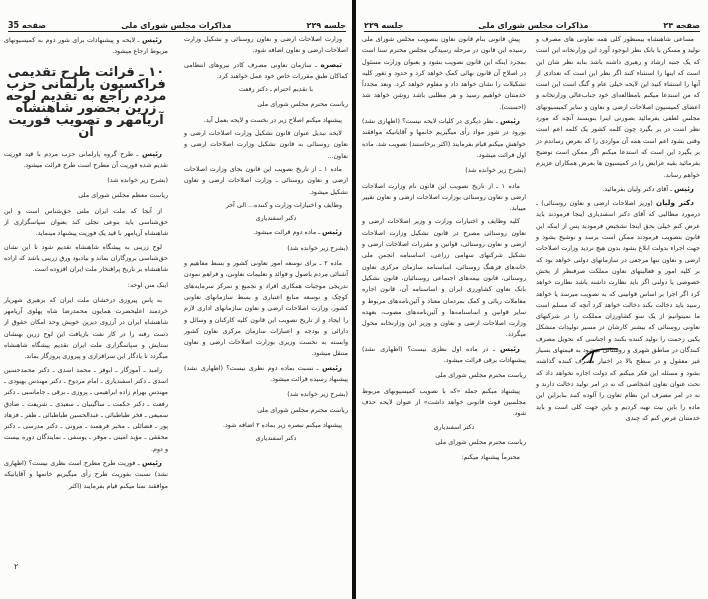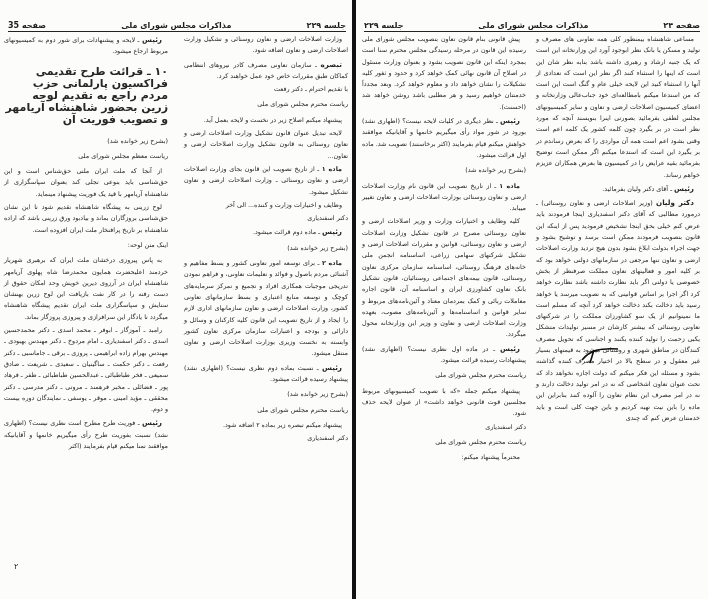--- a/index.html
+++ b/index.html
@@ -26,24 +26,24 @@
     direction:rtl;
     display:flex; justify-content:space-between; align-items:flex-end;
     font-size:8px; font-weight:bold; padding-bottom:1px;
   }
   .col {
     position:absolute; top:34px; width:164px; direction:rtl; text-align:justify;
     font-size:6.4px; line-height:11.3px; color:#262626;
   }
   .col p { margin:0 0 2px 0; text-indent:6px; }
   .col .center { text-align:right; text-indent:0; margin:4px 0; }
-  .col .heading { text-align:right; text-indent:0; font-weight:bold; font-size:11px; line-height:12px; margin:8px 0 10px; }
-  .col .sign { text-align:right; text-indent:0; padding-left:20px; }
+  .col .heading { text-align:center; text-indent:0; font-weight:bold; font-size:13px; line-height:12px; margin:8px 0 10px; }
+  .col .sign { text-align:center; text-indent:0; padding-left:20px; }
   .speaker { font-weight:bold; font-size:7.2px; }
-  .article { font-weight:bold; }
+  .article { font-weight:normal; }
   #lp-col-right { left:4px; }
   #lp-col-left { left:184px; }
   #rp-col-left { left:6px; }
   #rp-col-right { left:180px; }
   .page-number { position:absolute; bottom:28px; left:14px; font-size:8px; }
   .scribble {
     position:absolute; left:580px; top:346px; width:40px; height:18px;
   }
 </style>
 </head>
@@ -70,20 +70,21 @@
       <p><span class="article">ماده ۲</span><span> ـ برای توسعه امور تعاونی کشور و بسط مفاهیم و آشنائی مردم باصول و فوائد و تعلیمات تعاونی، و فراهم نمودن تدریجی موجبات همکاری افراد و تجمیع و تمرکز سرمایه‌های کوچک و توسعه منابع اعتباری و بسط سازمانهای تعاونی کشور، وزارت اصلاحات ارضی و تعاون سازمانهای اداری لازم را ایجاد و از تاریخ تصویب این قانون کلیه کارکنان و وسائل و دارائی و بودجه و اعتبارات سازمان مرکزی تعاون کشور وابسته به نخست وزیری بوزارت اصلاحات ارضی و تعاون منتقل میشود.</span></p>
       <p><span class="speaker">رئیس</span><span> ـ نسبت بماده دوم نظری نیست؟ (اظهاری نشد) پیشنهاد رسیده قرائت میشود.</span></p>
       <p class="center">(بشرح زیر خوانده شد)</p>
       <p class="center">ریاست محترم مجلس شورای ملی</p>
       <p><span>پیشنهاد میکنم تبصره زیر بماده ۲ اضافه شود.</span></p>
       <p class="sign">دکتر اسفندیاری</p>
     </div>
   <div class="col" id="lp-col-right">
       <p><span class="speaker">رئیس</span><span> ـ لایحه و پیشنهادات برای شور دوم به کمیسیونهای مربوط ارجاع میشود.</span></p>
       <p class="heading">۱۰ ـ قرائت طرح تقدیمی فراکسیون پارلمانی حزب مردم راجع به تقدیم لوحه زرین بحضور شاهنشاه آریامهر و تصویب فوریت آن</p>
+      <p><span class="speaker">رئیس</span><span> ـ طرح گروه پارلمانی حزب مردم با قید فوریت تقدیم شده فوریت آن مطرح است طرح قرائت میشود.</span></p>
       <p class="center">(بشرح زیر خوانده شد)</p>
       <p class="center">ریاست معظم مجلس شورای ملی</p>
       <p><span>از آنجا که ملت ایران ملتی حق‌شناس است و این حق‌شناسی باید بنوعی تجلی کند بعنوان سپاسگزاری از شاهنشاه آریامهر با قید یک فوریت پیشنهاد مینماید.</span></p>
       <p><span>لوح زرینی به پیشگاه شاهنشاه تقدیم شود تا این نشان حق‌شناسی بروزگاران بماند و بیادبود ورق زرینی باشد که اراده شاهنشاه بر تاریخ پرافتخار ملت ایران افزوده است.</span></p>
       <p class="center">اینک متن لوحه:</p>
       <p><span>به پاس پیروزی درخشان ملت ایران که برهبری شهریار خردمند اعلیحضرت همایون محمدرضا شاه پهلوی آریامهر شاهنشاه ایران در آرزوی دیرین خویش وحد امکان حقوق از دست رفته را در کار نفت بازیافت این لوح زرین بهنشان ستایش و سپاسگزاری ملت ایران تقدیم پیشگاه شاهنشاه میگردد تا یادگار این سرافرازی و پیروزی پروزگار بماند.</span></p>
       <p><span>رامبد ـ آموزگار ـ ابوفر ـ محمد اسدی ـ دکتر محمدحسین اسدی ـ دکتر اسفندیاری ـ امام مردوخ ـ دکتر مهندس بهبودی ـ مهندس بهرام زاده ابراهیمی ـ پروزی ـ برقی ـ جاماسبی ـ دکتر رفعت ـ دکتر حکمت ـ ساگینیان ـ سعیدی ـ شریعت ـ صادق سمیعی ـ فخر طباطبائی ـ عبدالحسین طباطبائی ـ ظفر ـ فرهاد پور ـ فضائلی ـ مخبر فرهمند ـ مروتی ـ دکتر مدرسی ـ دکتر محققی ـ مؤید امینی ـ موقر ـ یوسفی ـ نمایندگان دوره بیست و دوم.</span></p>
       <p><span class="speaker">رئیس</span><span> ـ فوریت طرح مطرح است نظری نیست؟ (اظهاری نشد) نسبت بفوریت طرح رأی میگیریم خانمها و آقایانیکه موافقند تمنا میکنم قیام بفرمایند (اکثر</span></p>
     </div>
   <div class="page-number">۲</div>
@@ -96,21 +97,21 @@
     <span>صفحه ۲۴</span>
     <span>مذاکرات مجلس شورای ملی</span>
     <span>جلسه ۲۲۹</span>
   </div>
   <div class="col" id="rp-col-left">
       <p><span>پیش قانونی بنام قانون تعاون بتصویب مجلس شورای ملی رسیده این قانون در مرحله رسیدگی مجلس محترم سنا است بمجرد اینکه این قانون تصویب بشود و بعنوان وزارت مسئول در اصلاح آن قانون نهائی کمک خواهد کرد و حدود و ثغور کلیه تشکیلات را نشان خواهد داد و معلوم خواهد کرد. وبعد مجدداً خدمتتان خواهیم رسید و هر مطلبی باشد روشن خواهد شد (احسنت).</span></p>
       <p><span class="speaker">رئیس</span><span> ـ نظر دیگری در کلیات لایحه نیست؟ (اظهاری نشد) بورود در شور مواد رأی میگیریم خانمها و آقایانیکه موافقند خواهش میکنم قیام بفرمایند (اکثر برخاستند) تصویب شد. ماده اول قرائت میشود.</span></p>
       <p class="center">(بشرح زیر خوانده شد)</p>
       <p><span class="article">ماده ۱</span><span> ـ از تاریخ تصویب این قانون نام وزارت اصلاحات ارضی و تعاون روستائی بوزارت اصلاحات ارضی و تعاون تغییر مییابد.</span></p>
       <p><span>کلیه وظایف و اختیارات وزارت و وزیر اصلاحات ارضی و تعاون روستائی مصرح در قانون تشکیل وزارت اصلاحات ارضی و تعاون روستائی، قوانین و مقررات اصلاحات ارضی و تشکیل شرکتهای سهامی زراعی، اساسنامه انجمن ملی خانه‌های فرهنگ روستائی، اساسنامه سازمان مرکزی تعاون روستائی، قانون بیمه‌های اجتماعی روستائیان، قانون تشکیل بانک تعاون کشاورزی ایران و اساسنامه آن، قانون اجاره معاملات ربائی و کمک بمردمان معتاد و آئین‌نامه‌های مربوط و سایر قوانین و اساسنامه‌ها و آئین‌نامه‌های مصوب، بعهده وزارت اصلاحات ارضی و تعاون و وزیر این وزارتخانه محول میگردد.</span></p>
-      <p><span class="speaker">رئیس</span><span> ـ در ماده اول نظری نیست؟ (اظهاری نشد) پیشنهادات رسیده قرائت میشود.</span></p>
+      <p><span class="speaker">رئیس</span><span> ـ در ماده اول نظری نیست؟ (اظهاری نشد) پیشنهادات برقی قرائت میشود.</span></p>
       <p class="center">ریاست محترم مجلس شورای ملی</p>
       <p><span>پیشنهاد میکنم جمله «که با تصویب کمیسیونهای مربوط مجلسین قوت قانونی خواهد داشت» از عنوان لایحه حذف شود.</span></p>
       <p class="sign">دکتر اسفندیاری</p>
       <p class="center">ریاست محترم مجلس شورای ملی</p>
       <p><span>محترماً پیشنهاد میکنم:</span></p>
     </div>
   <div class="col" id="rp-col-right">
       <p><span>مساعی شاهنشاه بیمنظور کلی همه تعاونی های مصرف و تولید و مسکن یا بانک نظر ابوجود آورد این وزارتخانه این است که یک جنبه ارشاد و رهبری داشته باشد بنابه نظر شان این است که اینها را استثناء کنند اگر نظر این است که تعدادی از آنها را استثناء کنید این لایحه خیلی عام و گنگ است این است که من استدعا میکنم بامطالعه‌ای خود جناب‌عالی وزارتخانه و اعضای کمیسیون اصلاحات ارضی و تعاون و سایر کمیسیونهای مجلس لطفی بفرمائید بصورتی اینرا بنویسند آنچه که مورد نظر است در بر بگیرد چون کلمه کشور یک کلمه اعم است وقتی بشود اعم است همه آن مواردی را که بعرض رساندم در بر بگیرد این است که استدعا میکنم اگر ممکن است توضیح بفرمائید بقیه عرایض را در کمیسیون ها بعرض همکاران عزیزم خواهم رساند.</span></p>
       <p><span class="speaker">رئیس</span><span> ـ آقای دکتر ولیان بفرمائید.</span></p>
       <p><span class="speaker">دکتر ولیان</span><span> (وزیر اصلاحات ارضی و تعاون روستائی) ـ درمورد مطالبی که آقای دکتر اسفندیاری اینجا فرمودند باید عرض کنم خیلی بحق اینجا تشخیص فرمودید پس از اینکه این قانون بتصویب فرمودند ممکن است برسد و توشیح بشود و جهت اجراء بدولت ابلاغ بشود بدون هیچ تردید وزارت اصلاحات ارضی و تعاون تنها مرجعی در سازمانهای دولتی خواهد بود که بر کلیه امور و فعالیتهای تعاون مملکت صرفنظر از بخش خصوصی یا دولتی اگر باید نظارت داشته باشد نظارت خواهد کرد اگر اجرا بر اساس قوانینی که به تصویب میرسد یا خواهد رسید باید دخالت بکند دخالت خواهد کرد آنچه که مسلم است ما نمیتوانیم از یک سو کشاورزان مملکت را در شرکتهای تعاونی روستائی که بیشتر کارشان در مسیر تولیدات متشکل یکبی زحمت را تولید کننده بکنند و اجناسی که تحویل مصرف کنندگان در مناطق شهری و روستائی میشود به قیمتهای بسیار غیر معقول و در سطح بالا در اختیار مصرف کننده گذاشته بشود و مسئله این فکر میکنم که دولت اجازه نخواهد داد که تحت عنوان تعاون اشخاصی که نه در امر تولید دخالت دارند و نه در امر مصرف این نظام تعاون را آلوده کنند بنابراین این ماده را باین نیت تهیه کردیم و باین جهت کلی است و باید خدمتتان عرض کنم که چندی</span></p>

